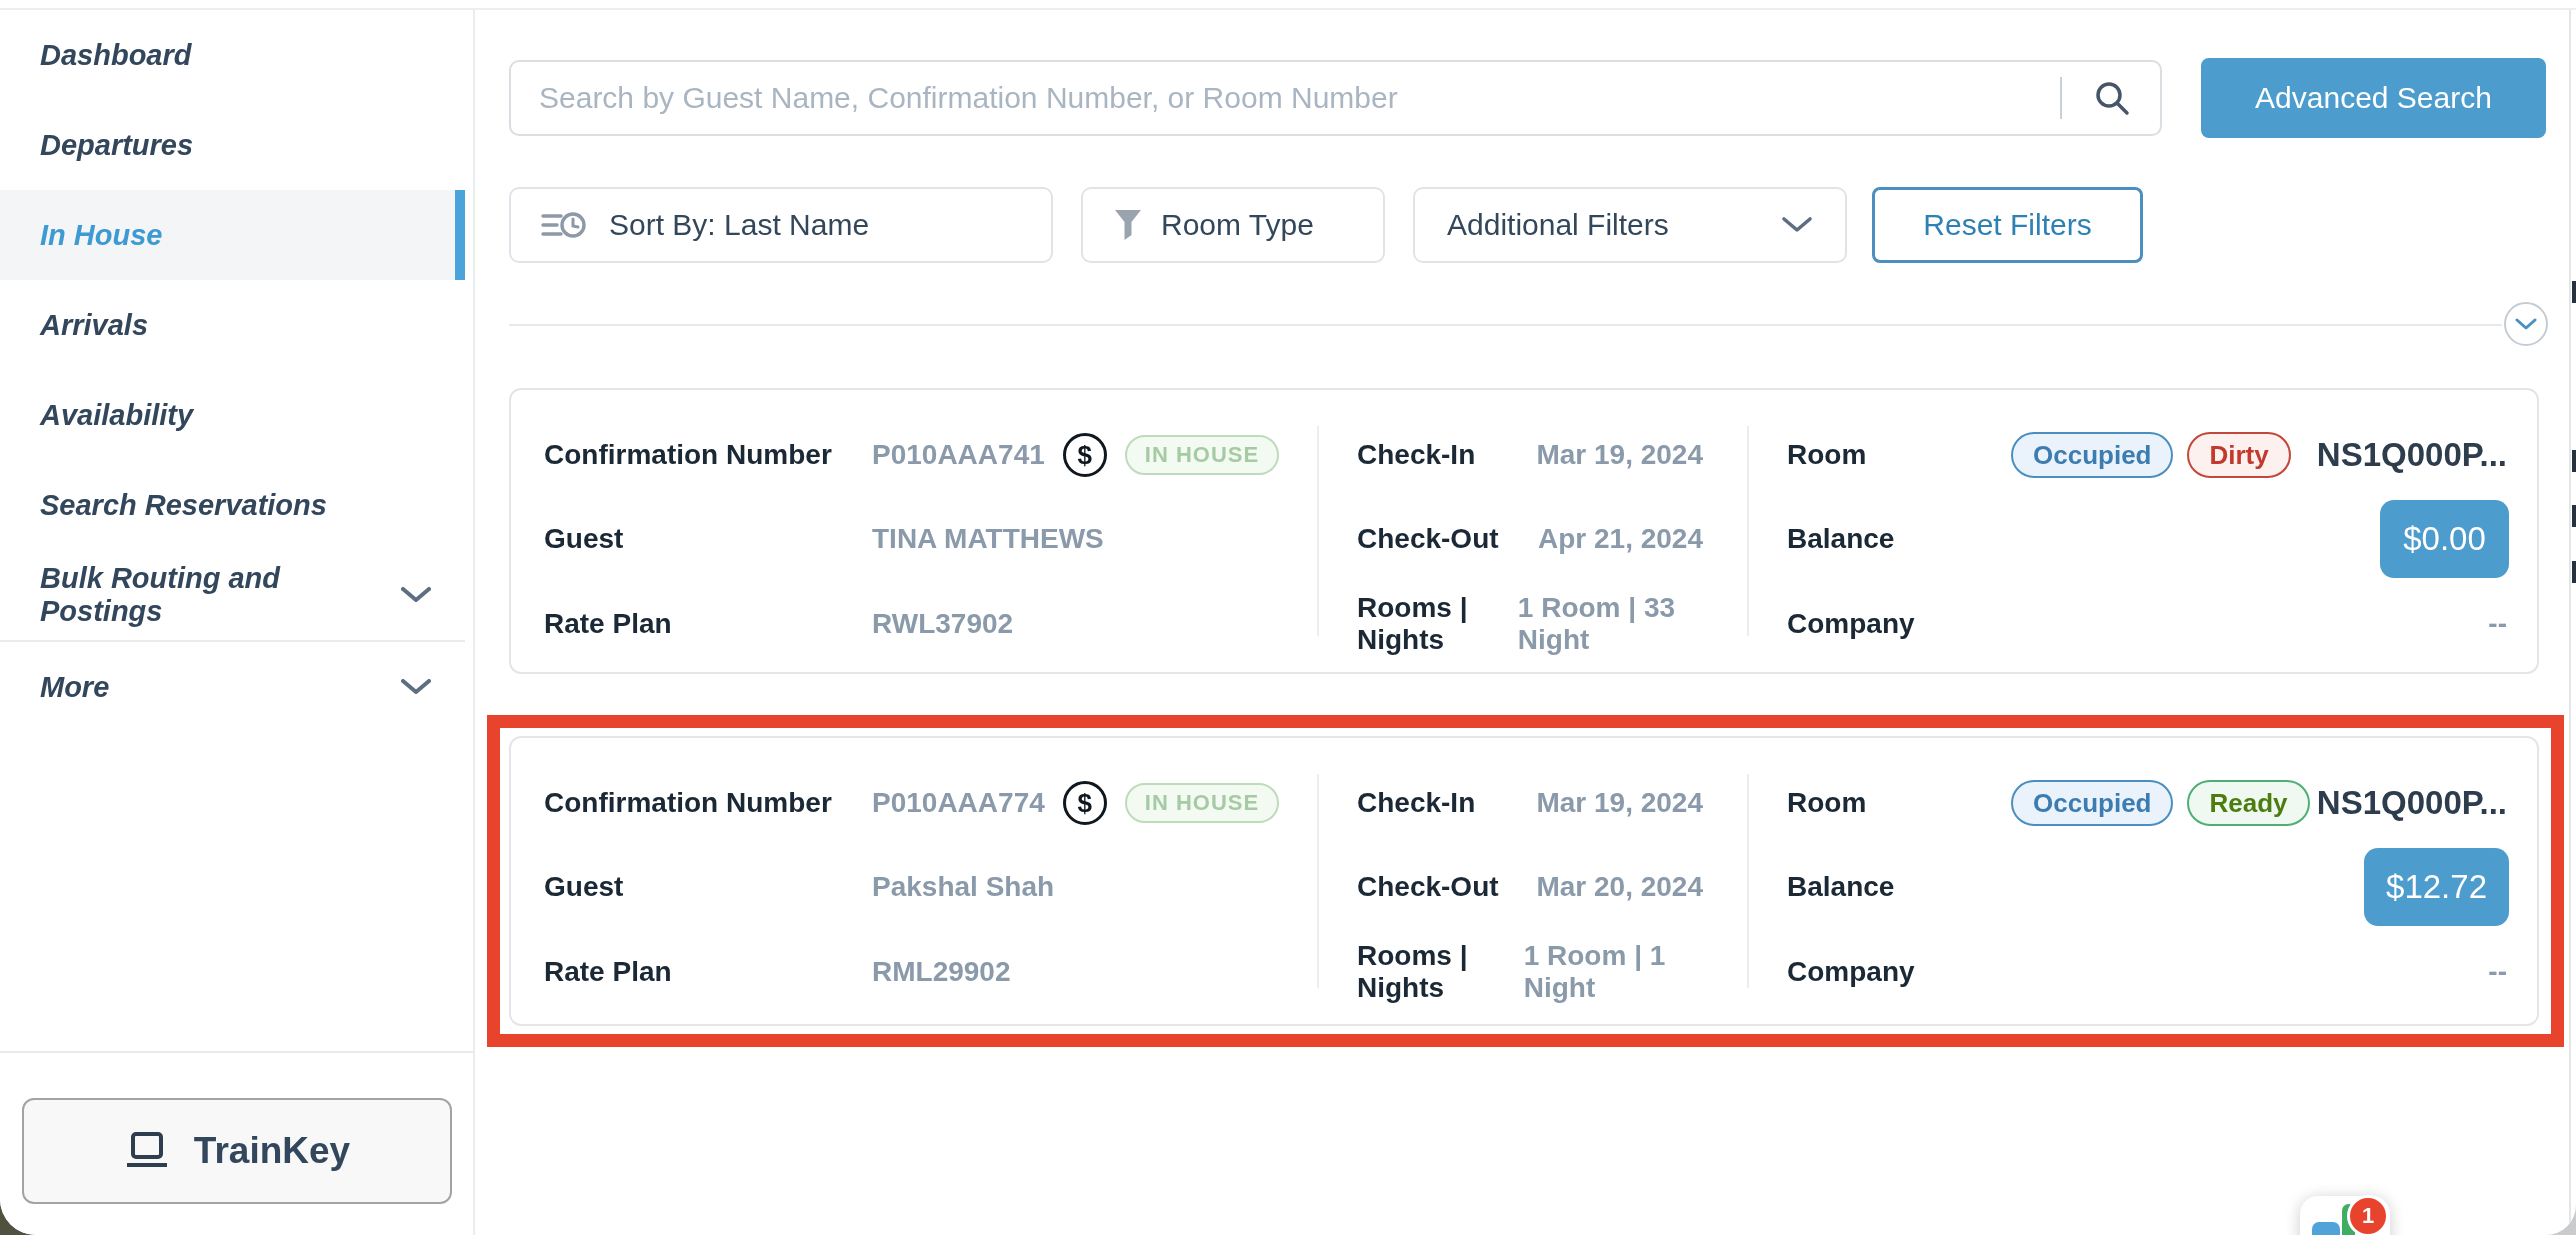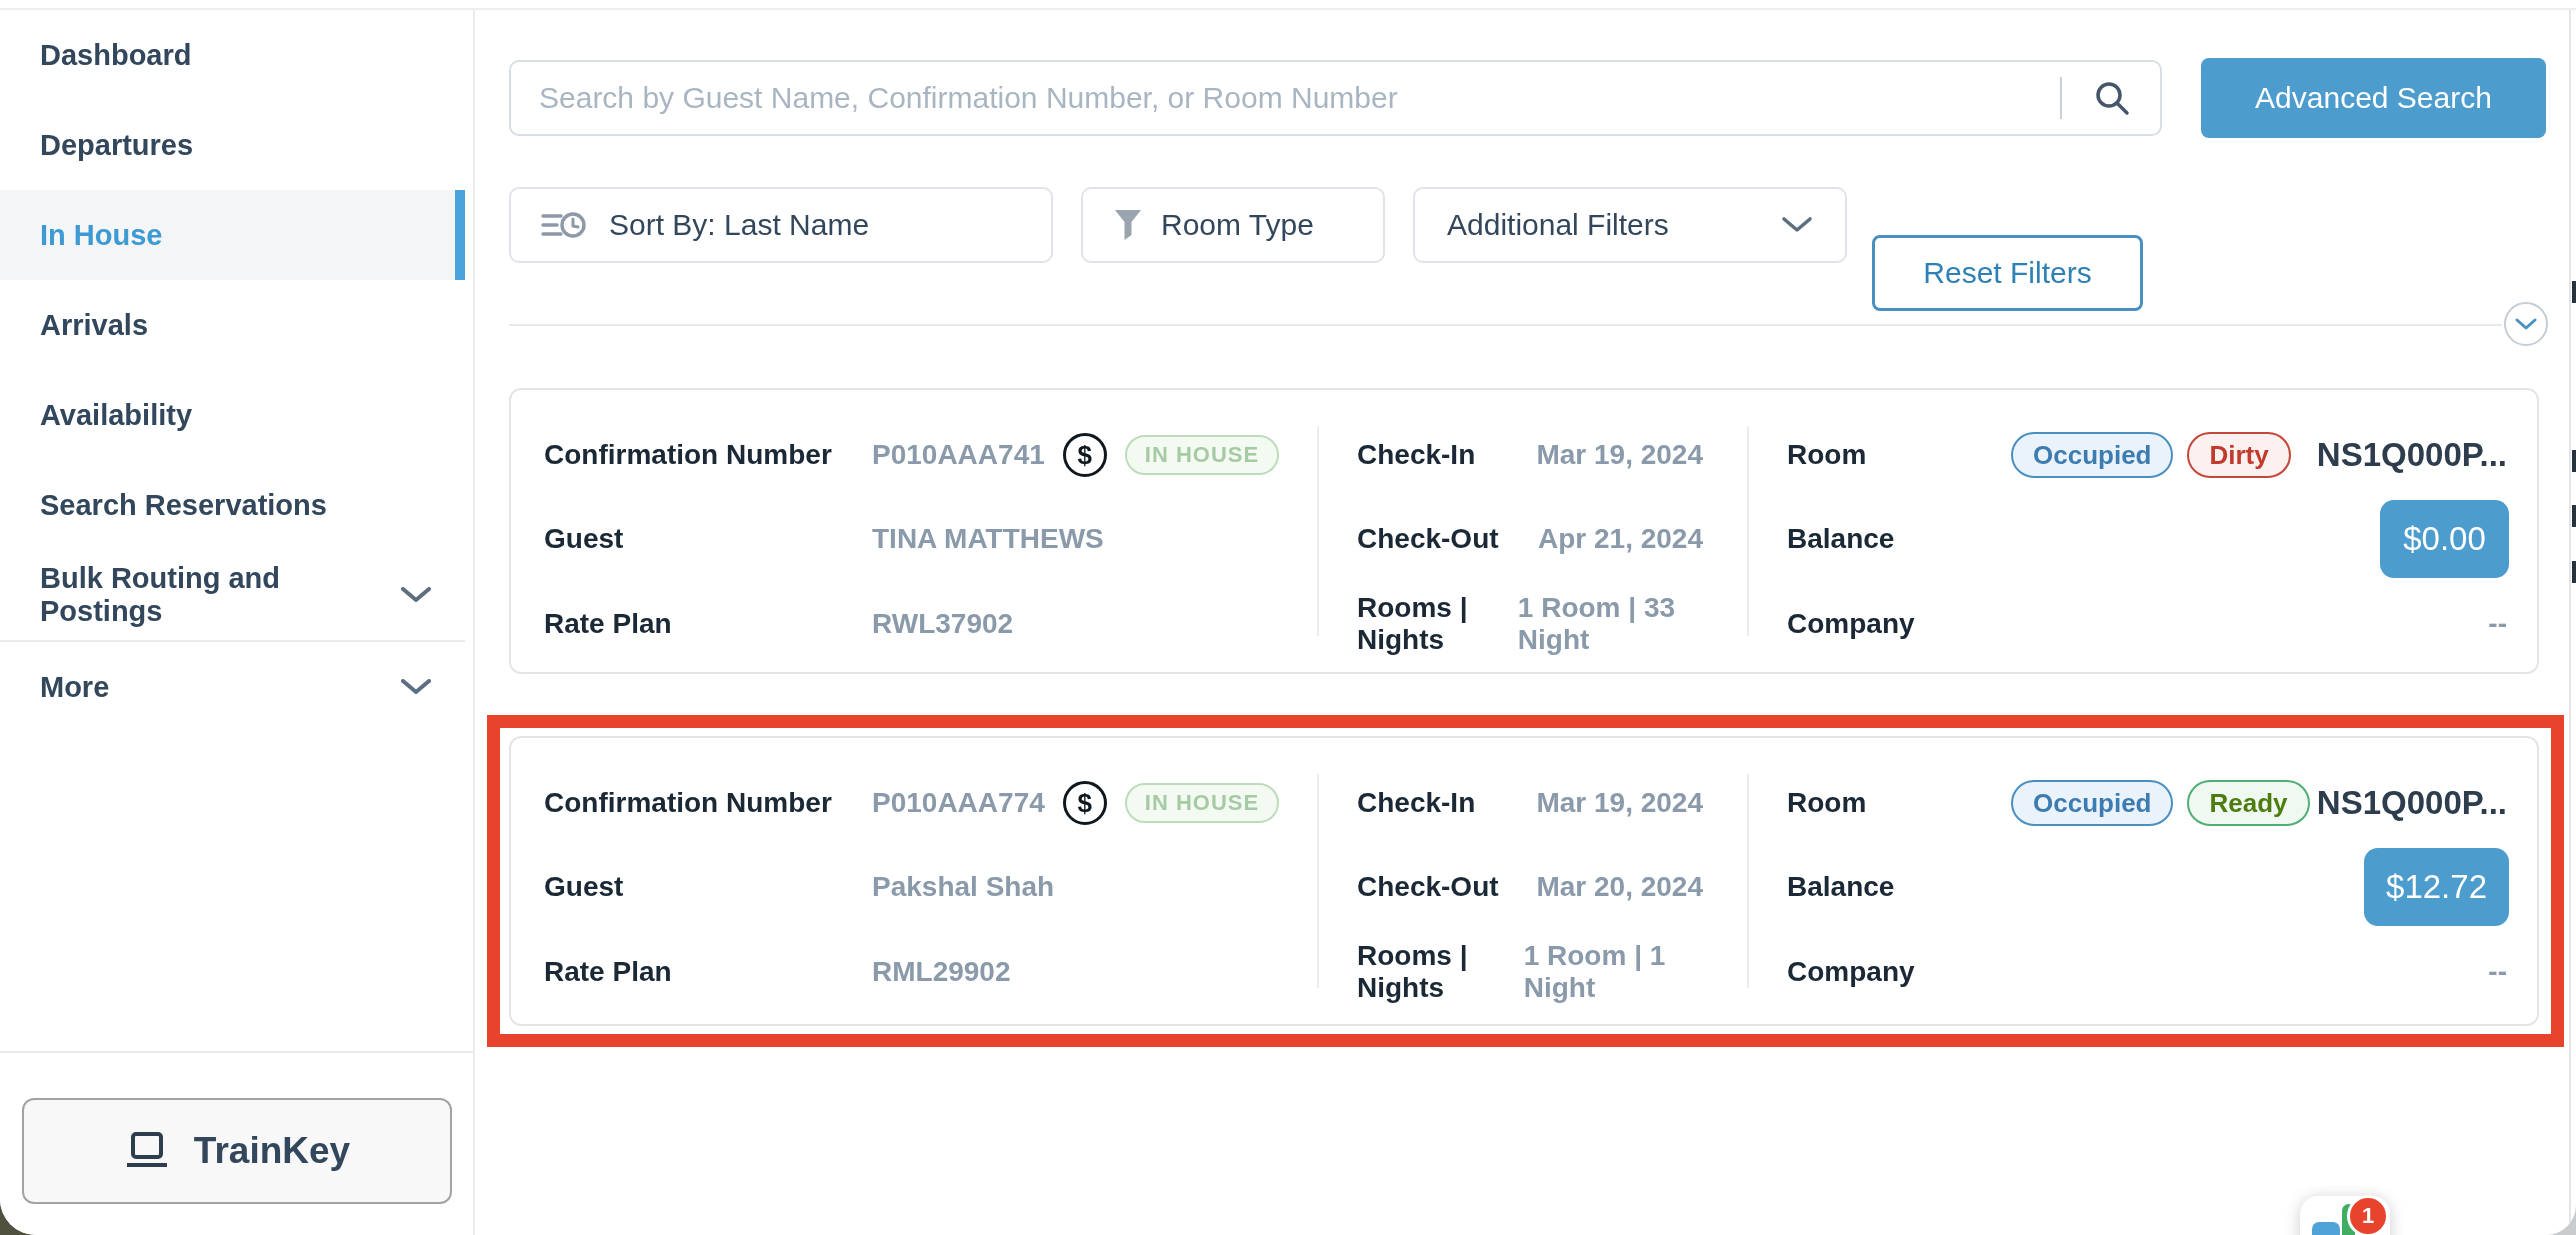--- a/index.html
+++ b/index.html
@@ -10,21 +10,21 @@
   
   .corner-bl { position:absolute; left:0; bottom:0; width:90px; height:99px; background:#50513f; }
   .corner-br { position:absolute; right:0; bottom:0; width:109px; height:109px; background:#c9cbcc; }
   .app { position:absolute; inset:0; background:#fff; border-radius:0 0 30px 36px; overflow:hidden; }
 
   .topline { position:absolute; top:8px; left:0; right:0; height:2px; background:#eceeef; }
 
   
   .sidebar { position:absolute; top:10px; left:0; width:475px; height:1225px;
     border-right:2px solid #eaedef; background:#fff; box-sizing:border-box; }
-  .nav { position:absolute; top:0; left:0; right:8px; }
+  .nav { position:absolute; top:0; left:0; right:8px;font-style:italic; }
   .nav-item { height:90px; display:flex; align-items:center; padding:0 34px 0 40px;
     font-size:29px; font-weight:600; color:#33475c; cursor:pointer; box-sizing:border-box; }
   .nav-item.active { background:#f4f5f6; color:#3d9ad3; border-right:10px solid #4aa3db; }
   .nav-divider { height:2px; background:#e9ebec; }
   .chev { margin-left:auto; display:flex; }
 
   .sb-divider { position:absolute; left:0; top:1041px; width:473px; height:2px; background:#e9ebec; }
   .trainkey { position:absolute; left:22px; top:1088px; width:430px; height:106px;
     background:#f8f8f9; border:2px solid #a3a3a3; border-radius:12px; box-sizing:border-box;
     display:flex; align-items:center; justify-content:center; gap:24px;
@@ -47,21 +47,21 @@
   
   .fbox { position:absolute; top:187px; height:76px; border:2px solid #e0e4e8; border-radius:10px;
     box-sizing:border-box; display:flex; align-items:center; font-size:30px; color:#33475c;
     background:#fff; cursor:pointer; }
   #sort-box { left:509px; width:544px; padding-left:30px; gap:22px; }
   #roomtype-box { left:1081px; width:304px; padding-left:30px; gap:18px; }
   #addfilters-box { left:1413px; width:434px; padding:0 32px; justify-content:space-between; }
   .reset-btn { position:absolute; left:1872px; top:187px; width:271px; height:76px;
     border:3px solid #4a8fbe; border-radius:8px; color:#2e80b5; font-size:30px; font-weight:500;
     display:flex; align-items:center; justify-content:center; box-sizing:border-box;
-    background:#fff; cursor:pointer;margin-top:48px; }
+    background:#fff; cursor:pointer; }
 
   .content-divider { position:absolute; left:509px; top:324px; width:1993px; height:2px; background:#e7e9eb; }
   .circle-chev { position:absolute; left:2504px; top:302px; width:44px; height:44px;
     border-radius:50%; border:2px solid #c5ccd3; box-sizing:border-box; background:#fff;
     display:flex; align-items:center; justify-content:center; cursor:pointer; }
 
   
   .card { position:absolute; left:509px; width:2030px; background:#fff;
     border:2px solid #e5e5e5; border-radius:12px; box-sizing:border-box; }
   #card1 { top:388px; height:286px; }

